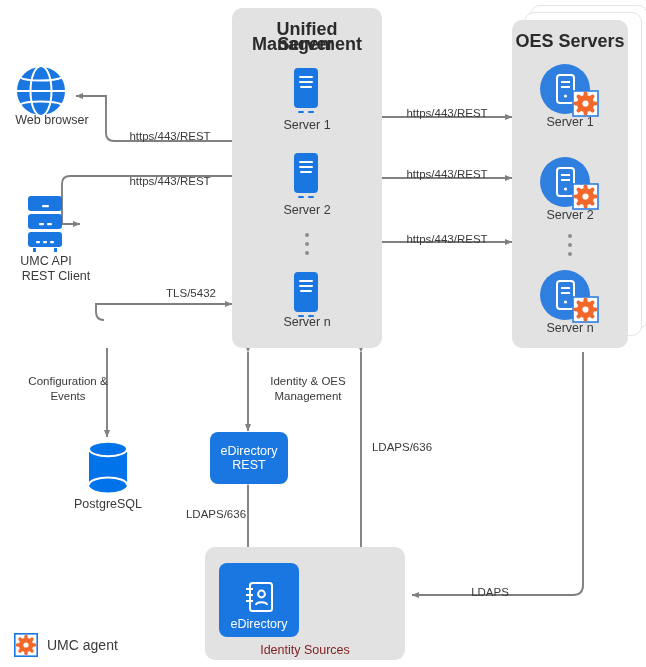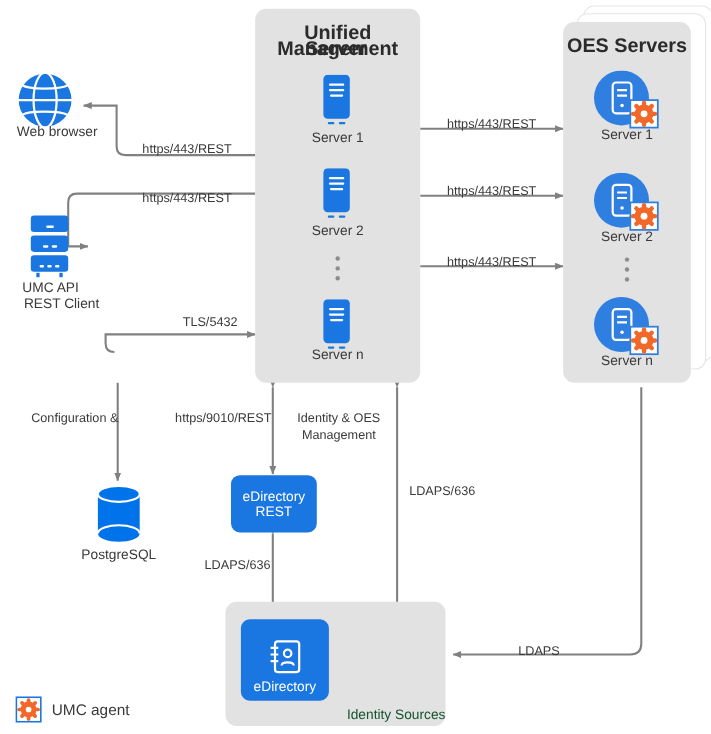--- a/index.html
+++ b/index.html
@@ -17,22 +17,22 @@
     position:absolute;background:#e2e2e2;border-radius:10px;
   }
   .panel-ghost{
     position:absolute;background:#ffffff;border:1.5px solid #e6e6e6;border-radius:10px;
   }
   .panel-title{
     position:absolute;left:0;right:0;text-align:center;
     font-weight:bold;font-size:18px;color:#2b2b2b;line-height:15px;
   }
   .panel-caption{
-    position:absolute;left:0;right:0;text-align:right;
-    font-size:12.5px;color:#14532d;
+    position:absolute;left:0;right:0;text-align:center;
+    font-size:12.5px;color:#7f1d1d;
   }
 
   
   .nlabel{
     position:absolute;text-align:center;font-size:12.5px;color:#3a3a3a;line-height:15px;
   }
   .edge-label{
     position:absolute;text-align:center;font-size:11.5px;color:#3a3a3a;line-height:15px;
     white-space:nowrap;
   }
@@ -282,26 +282,26 @@
   </div>
 
 
   <div class="panel-caption" style="left:205px;top:643px;width:200px;">Identity Sources</div>
 
   <div class="edge-label" style="left:110px;top:129px;width:120px;">https/443/REST</div>
   <div class="edge-label" style="left:110px;top:174px;width:120px;">https/443/REST</div>
   <div class="edge-label" style="left:146px;top:286px;width:90px;">TLS/5432</div>
 
   <div class="edge-label wrap" style="left:8px;top:374px;width:120px;">Configuration &amp;</div>
+  <div class="edge-label wrap" style="left:8px;top:389px;width:120px;">Events</div>
 
   <div class="edge-label" style="left:387px;top:106px;width:120px;">https/443/REST</div>
   <div class="edge-label" style="left:387px;top:167px;width:120px;">https/443/REST</div>
   <div class="edge-label" style="left:387px;top:232px;width:120px;">https/443/REST</div>
 
-  <div class="edge-label" style="left:143px;top:374px;width:120px;">https/9010/REST</div>
 
   <div class="edge-label wrap" style="left:253px;top:374px;width:110px;">Identity &amp; OES</div>
   <div class="edge-label wrap" style="left:253px;top:389px;width:110px;">Management</div>
 
   <div class="edge-label" style="left:176px;top:507px;width:80px;">LDAPS/636</div>
   <div class="edge-label" style="left:362px;top:440px;width:80px;">LDAPS/636</div>
   <div class="edge-label" style="left:450px;top:585px;width:80px;">LDAPS</div>
 
   <div class="legend" style="left:14px;top:633px;">
     <svg width="24" height="24" viewBox="0 0 24 24">

